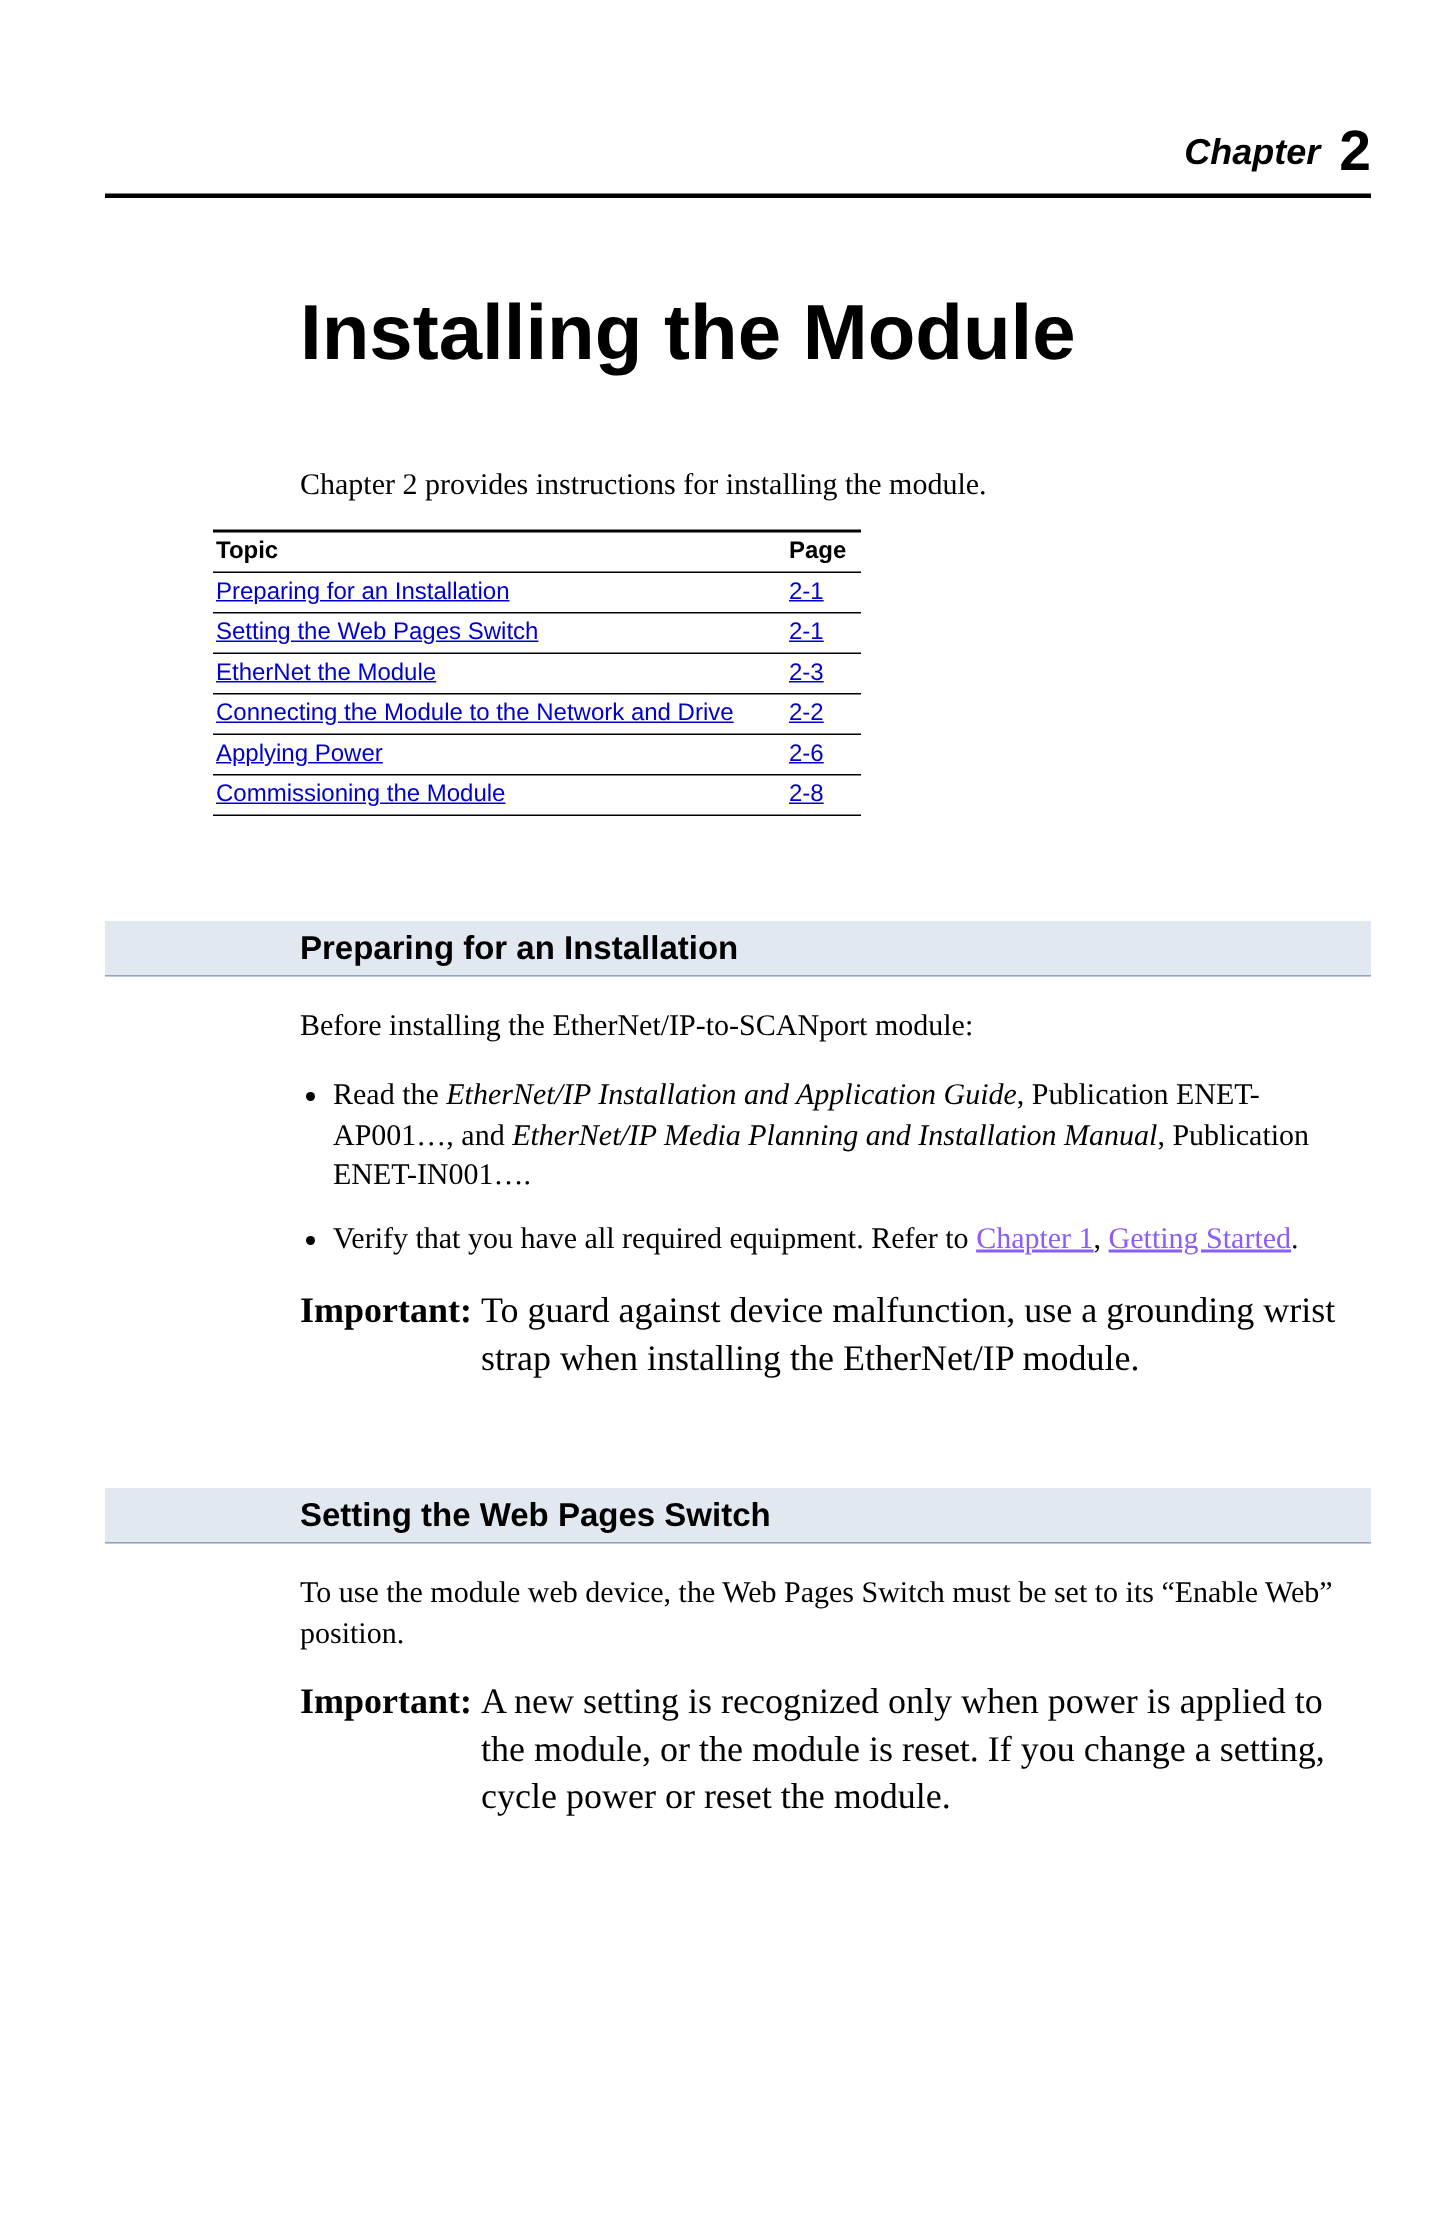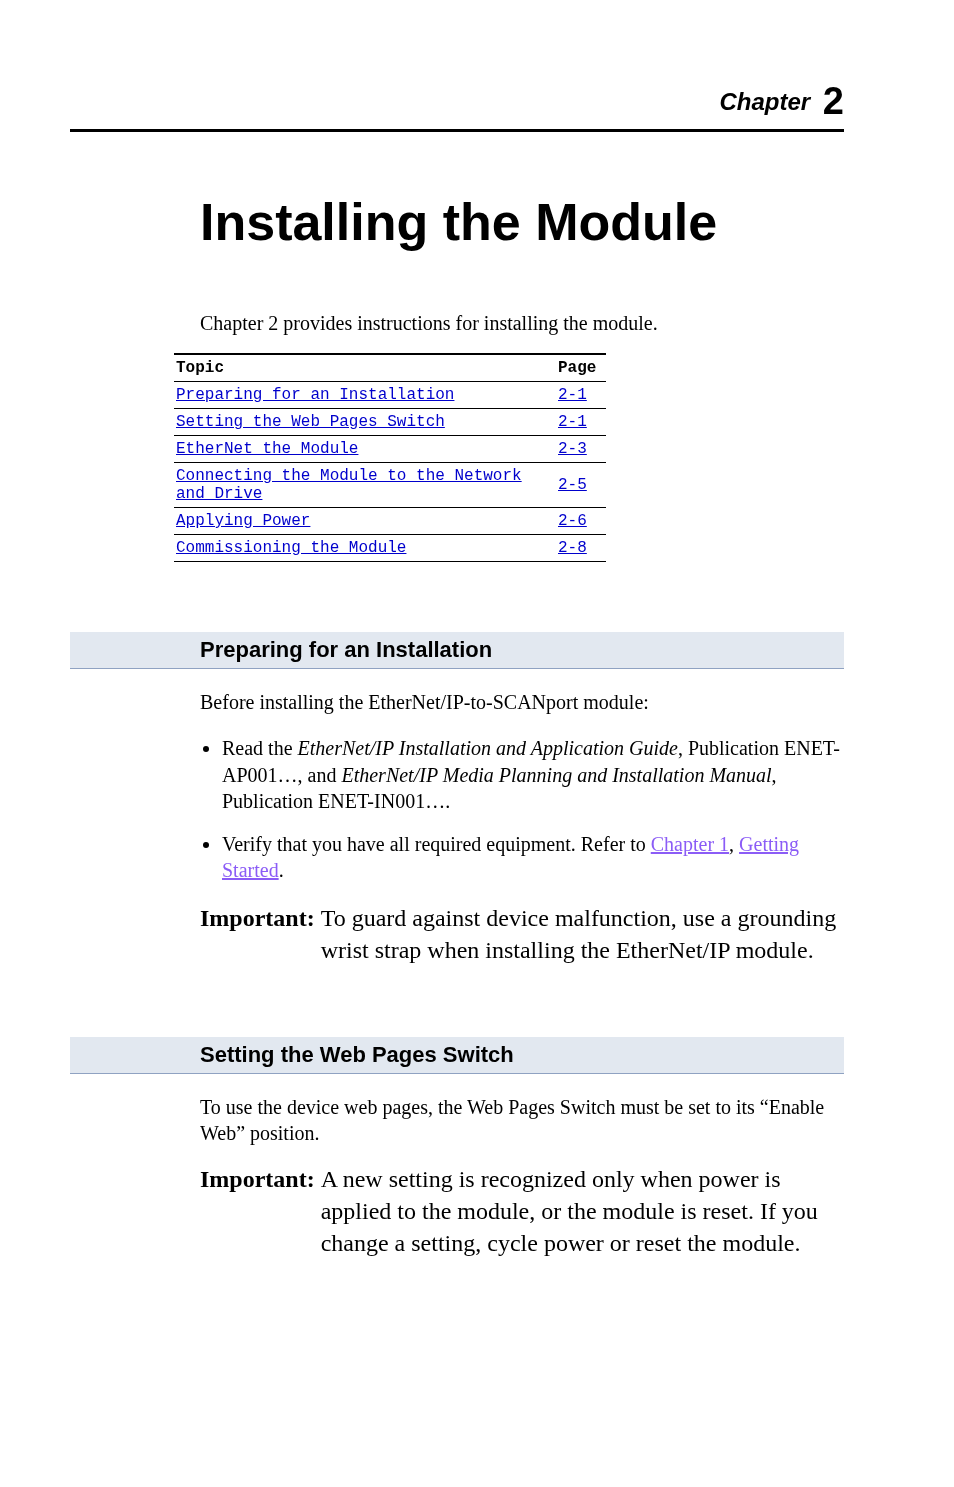--- a/index.html
+++ b/index.html
@@ -4,21 +4,21 @@
 <style>
   body {
     margin: 0;
     padding: 0;
     font-family: "Times New Roman", Times, serif;
     color: #000;
     background: #fff;
     width: 954px;
   }
   .page {
-    padding: 80px 110px 90px 70px;
+    padding: 80px 40px 90px 70px;
     box-sizing: border-box;
   }
   .chapter-label {
     text-align: right;
     font-family: Arial, Helvetica, sans-serif;
     font-style: italic;
     font-weight: bold;
     font-size: 24px;
     border-bottom: 3px solid #000;
     padding-bottom: 6px;
@@ -37,23 +37,23 @@
     margin-top: 60px;
     margin-bottom: 60px;
     margin-left: 130px;
   }
   .intro {
     margin-left: 130px;
     font-size: 20px;
     margin-bottom: 18px;
   }
   table.toc {
-    margin-left: 104px;
+    margin-left: 72px;
     border-collapse: collapse;
-    font-family: Liberation Mono, monospace;
+    font-family: Liberation Sans, sans-serif;
     font-size: 16px;
   }
   table.toc th {
     text-align: left;
     font-weight: bold;
     border-top: 2px solid #000;
     border-bottom: 1.5px solid #000;
     padding: 4px 10px 4px 2px;
   }
   table.toc th.page-col {
@@ -146,21 +146,21 @@
       <tr>
         <td class="topic"><a href="#">Setting the Web Pages Switch</a></td>
         <td><a href="#">2-1</a></td>
       </tr>
       <tr>
         <td class="topic"><a href="#">EtherNet the Module</a></td>
         <td><a href="#">2-3</a></td>
       </tr>
       <tr>
         <td class="topic"><a href="#">Connecting the Module to the Network and Drive</a></td>
-        <td><a href="#">2-5</a></td>
+        <td><a href="#">2-2</a></td>
       </tr>
       <tr>
         <td class="topic"><a href="#">Applying Power</a></td>
         <td><a href="#">2-6</a></td>
       </tr>
       <tr>
         <td class="topic"><a href="#">Commissioning the Module</a></td>
         <td><a href="#">2-8</a></td>
       </tr>
     </tbody>
@@ -179,20 +179,20 @@
     </li>
   </ul>
 
   <div class="important-block">
     <div class="important-label">Important:</div>
     <div class="important-text">To guard against device malfunction, use a grounding wrist strap when installing the EtherNet/IP module.</div>
   </div>
 
   <div class="section-heading">Setting the Web Pages Switch</div>
 
-  <div class="body-text">To use the device web pages, the Web Pages Switch must be set to its “Enable Web” position.</div>
+  <div class="body-text">To use the module web device, the Web Pages Switch must be set to its “Enable Web” position.</div>
 
   <div class="important-block">
     <div class="important-label">Important:</div>
     <div class="important-text">A new setting is recognized only when power is applied to the module, or the module is reset. If you change a setting, cycle power or reset the module.</div>
   </div>
 
 </div>
 
 </body></html>

